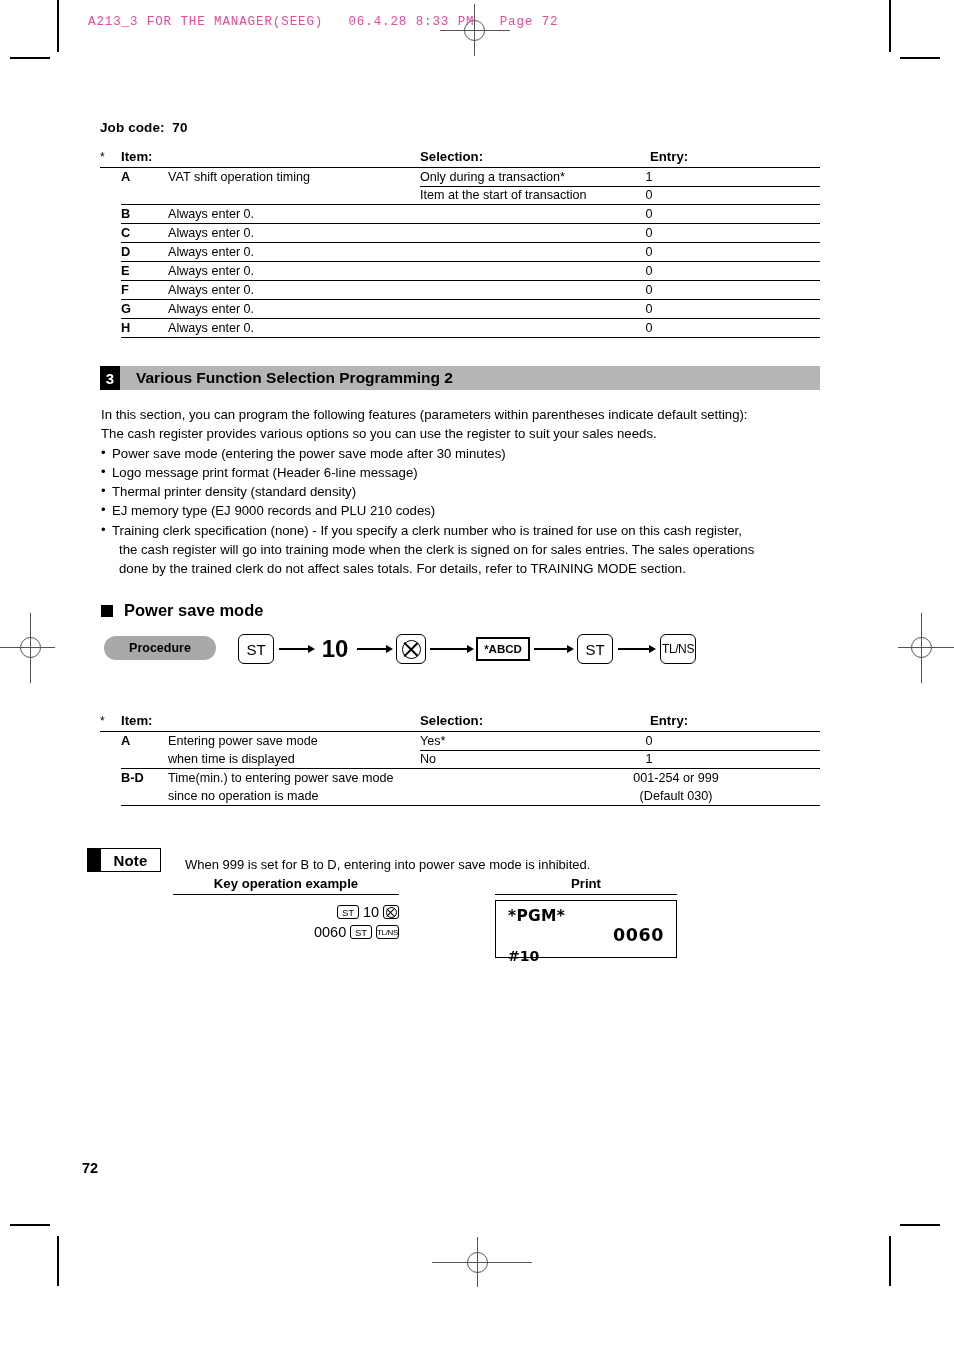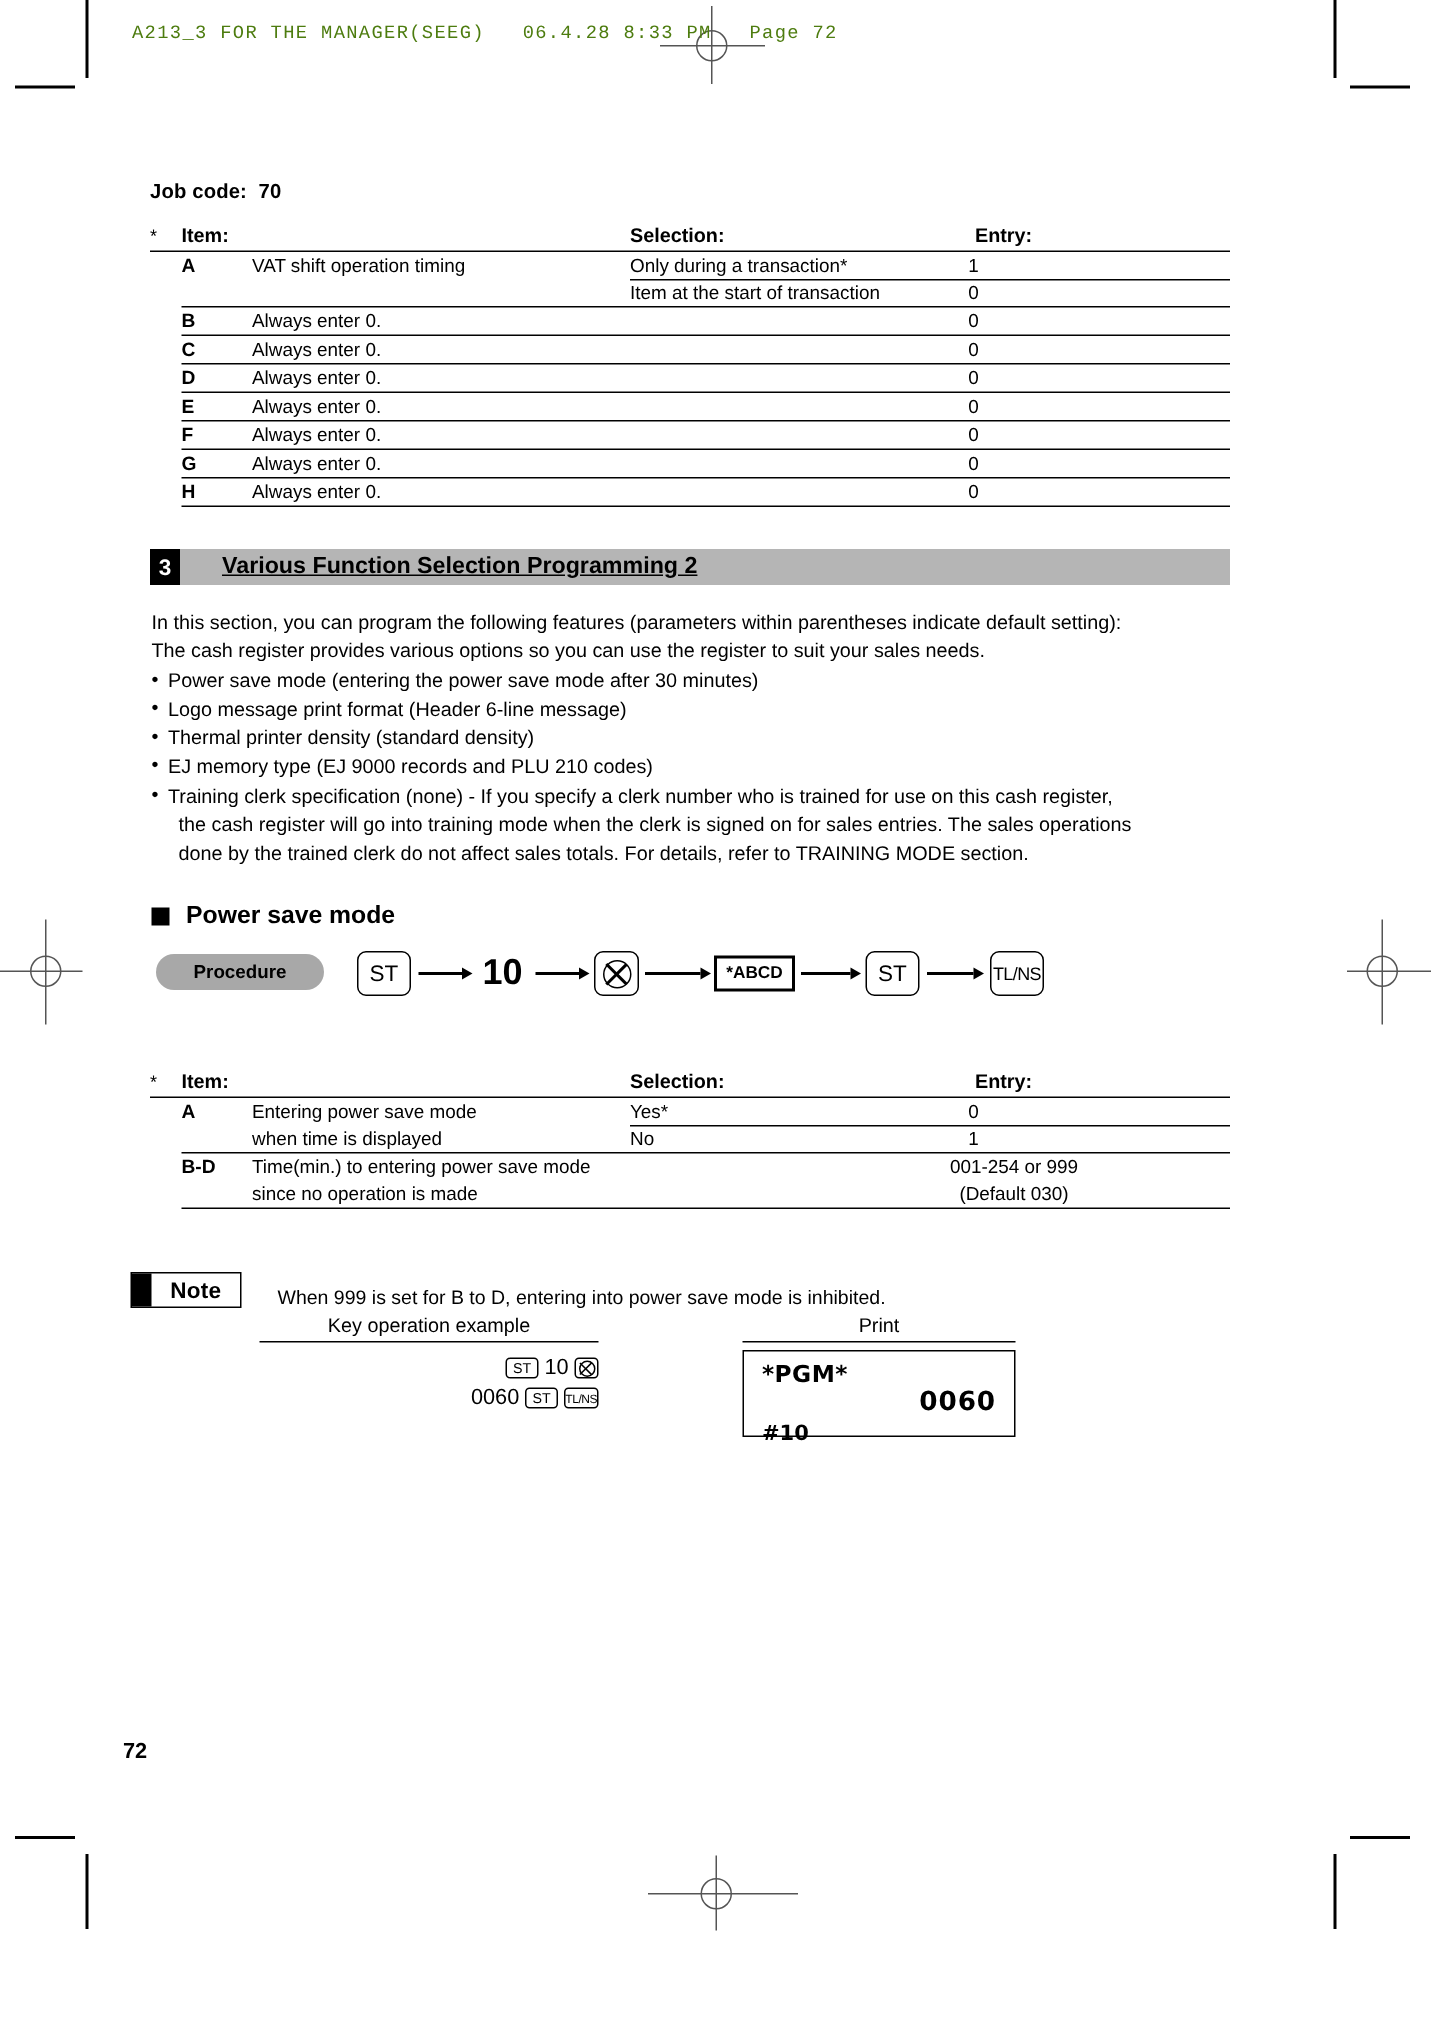--- a/index.html
+++ b/index.html
@@ -25,21 +25,21 @@
   }
   .reg-mark .rv, .reg-mark .rh { position: absolute; background: #555; }
 
   
   .film-header {
     position: absolute;
     left: 88px; top: 15px;
     font-family: "Liberation Mono", monospace;
     font-size: 12.5px;
     letter-spacing: 0.9px;
-    color: #4d7c0f;
+    color: #ec4899;
     white-space: pre;
   }
 
   
   .content { position: absolute; left: 0; top: 0; width: 954px; height: 1351px; }
 
   .jobcode {
     position: absolute; left: 100px; top: 120px;
     font-size: 13.5px; font-weight: bold; letter-spacing: 0.1px;
   }
@@ -87,21 +87,21 @@
     background: #b5b5b5;
     display: flex; align-items: center;
   }
   .section-banner .num {
     width: 20px; height: 24px; background: #000; color: #fff;
     font-weight: bold; font-size: 15px;
     display: flex; align-items: center; justify-content: center;
     flex: 0 0 auto;
   }
   .section-banner .title {
-    margin-left: 28px; font-weight: bold; font-size: 15.5px; color: #000; text-decoration: underline;
+    margin-left: 16px; font-weight: bold; font-size: 15.5px; color: #000;
   }
 
   
   .body-copy { position: absolute; left: 101px; top: 405px; width: 730px; font-size: 13.2px; line-height: 19.3px; }
   .body-copy .bullet { padding-left: 11px; position: relative; }
   .body-copy .bullet > .dot { position: absolute; left: 0px; top: -1px; }
   .body-copy .cont { padding-left: 18px; }
 
   
   .subhead {
@@ -166,21 +166,21 @@
   .note-box .bar { width: 13px; height: 100%; background: #000; }
   .note-box .lbl {
     flex: 1; text-align: center; font-size: 15px; font-weight: bold; letter-spacing: 0.2px;
   }
   .note-text {
     margin-left: 24px; font-size: 13px;  margin-top: 29px;
   }
 
   
   .ex-title {
-    position: absolute; font-size: 13.2px; font-weight: normal; text-align: center;
+    position: absolute; font-size: 13.2px; font-weight: bold; text-align: center;
     border-bottom: 1.4px solid #000; padding-bottom: 3px;
   }
   #key-example-title { left: 173px; top: 876px; width: 226px; }
   #print-title       { left: 495px; top: 876px; width: 182px; }
 
   .keyseq {
     position: absolute; left: 173px; top: 902px; width: 226px;
     text-align: right; font-size: 14px; line-height: 19px;
   }
   .keyseq .kbtn {

